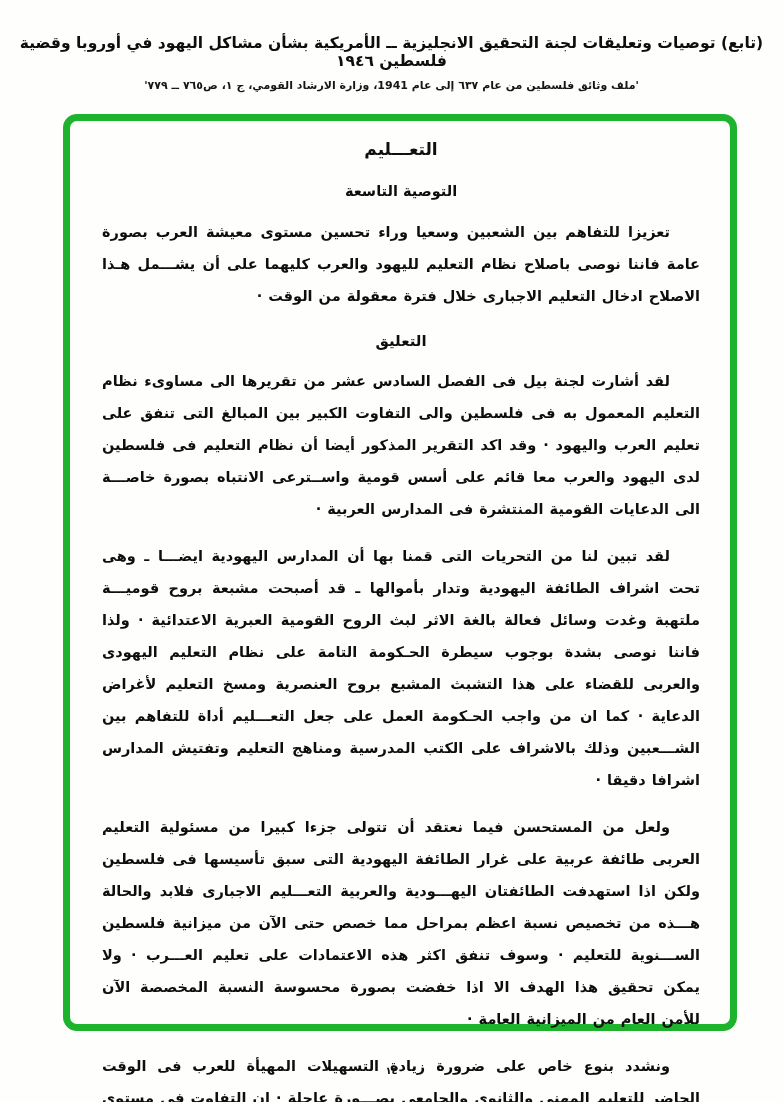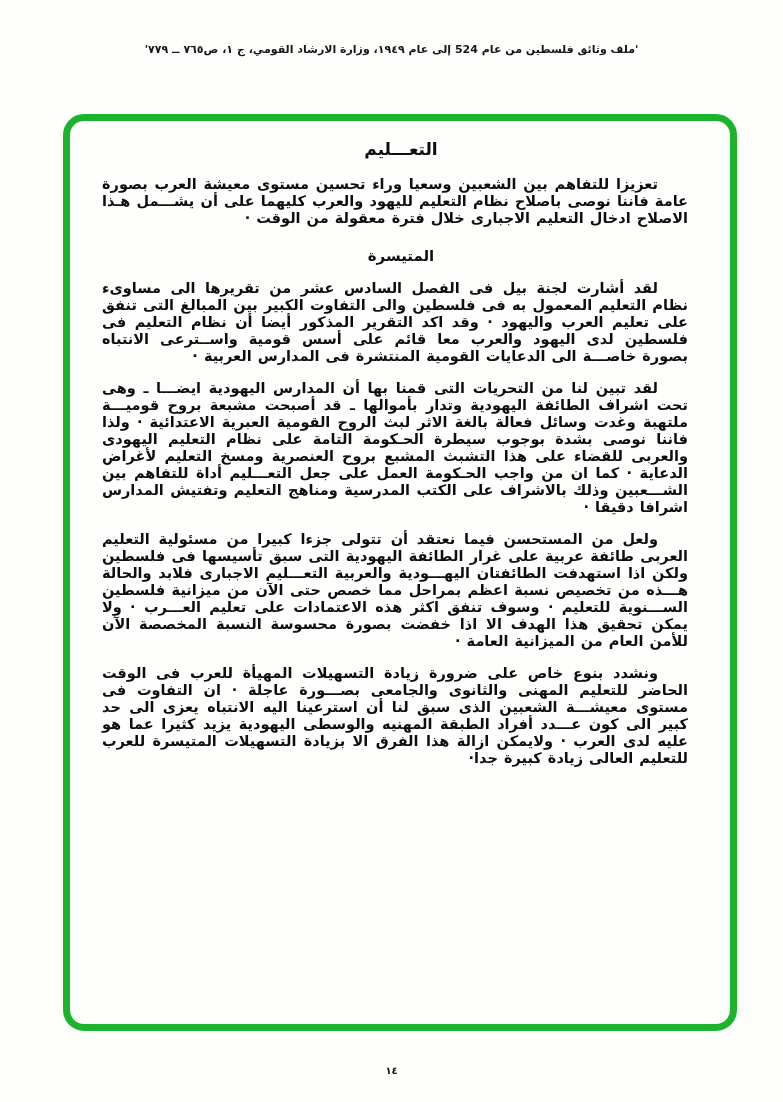--- a/index.html
+++ b/index.html
@@ -39,21 +39,21 @@
     color: #161616;
   }
   .frame {
     position: absolute;
     left: 63px;
     top: 114px;
     width: 674px;
     height: 917px;
     box-sizing: border-box;
     border: 7px solid #1db32c;
-    border-radius: 21px;
+    border-radius: 14px;
     padding: 14px 30px 0 32px;
     direction: rtl;
     background: transparent;
   }
   .doc-title {
     text-align: center;
     font-size: 17px;
     font-weight: bold;
     margin: 4px 0 0 0;
   }
@@ -65,24 +65,24 @@
   }
   .comment-heading {
     text-align: center;
     font-size: 15px;
     font-weight: bold;
     margin-top: 20px;
   }
   .para {
     font-size: 14.5px;
     font-weight: bold;
-    line-height: 17px;
+    line-height: 32px;
     text-align: justify;
     text-indent: 30px;
-    margin: 15px 12px 0 0;
+    margin: 15px 0 0 0;
     word-spacing: 1px;
   }
   .para.first {
     margin-top: 17px;
   }
   .underlined {
     text-underline-offset: 3px;
   }
   .page-number {
     position: absolute;
@@ -93,31 +93,33 @@
     font-size: 10px;
     font-weight: bold;
   }
 </style>
 </head>
 <body style="background: rgb(254, 254, 252); color: rgb(14, 14, 14);">
 
 <div class="page">
 
   <div class="header">
-    <div class="header-line2">'ملف وثائق فلسطين من عام 524 إلى عام ١٩٤٩، وزارة الارشاد القومي، ج ١، ص٧٦٥ ــ ٧٧٩'</div>
+    <div class="header-line1">(تابع) توصيات وتعليقات لجنة التحقيق الانجليزية ــ الأمريكية بشأن مشاكل اليهود في أوروبا وقضية فلسطين ١٩٤٦</div>
+    <div class="header-line2">'ملف وثائق فلسطين من عام ٦٣٧ إلى عام 1941، وزارة الارشاد القومي، ج ١، ص٧٦٥ ــ ٧٧٩'</div>
   </div>
 
   <div class="frame" style="border-color: rgb(29, 179, 44);">
 
     <div class="doc-title">التعـــليم</div>
 
+    <div class="doc-subtitle">التوصية التاسعة</div>
 
     <p class="para first">تعزيزا للتفاهم بين الشعبين وسعيا وراء تحسين مستوى معيشة العرب بصورة عامة فاننا نوصى باصلاح نظام التعليم لليهود والعرب كليهما على أن يشـــمل هـذا الاصلاح ادخال التعليم الاجبارى خلال فترة معقولة من الوقت ·</p>
 
-    <div class="comment-heading">المتيسرة</div>
+    <div class="comment-heading">التعليق</div>
 
     <p class="para">لقد أشارت لجنة بيل فى الفصل السادس عشر من تقريرها الى مساوىء نظام التعليم المعمول به فى فلسطين والى التفاوت الكبير بين المبالغ التى تنفق على تعليم العرب واليهود · وقد اكد التقرير المذكور أيضا أن نظام التعليم فى فلسطين لدى اليهود والعرب معا قائم على أسس قومية واســترعى الانتباه بصورة خاصـــة الى الدعايات القومية المنتشرة فى المدارس العربية ·</p>
 
     <p class="para">لقد تبين لنا من التحريات التى قمنا بها أن المدارس اليهودية ايضـــا ـ وهى تحت اشراف الطائفة اليهودية وتدار بأموالها ـ قد أصبحت مشبعة بروح قوميـــة ملتهبة وغدت وسائل فعالة بالغة الاثر لبث الروح القومية العبرية الاعتدائية · ولذا فاننا نوصى بشدة بوجوب سيطرة الحـكومة التامة على نظام التعليم اليهودى والعربى للقضاء على هذا التشبث المشبع بروح العنصرية ومسخ التعليم لأغراض الدعاية · كما ان من واجب الحـكومة العمل على جعل التعـــليم أداة للتفاهم بين الشـــعبين وذلك بالاشراف على الكتب المدرسية ومناهج التعليم وتفتيش المدارس اشرافا دقيقا ·</p>
 
     <p class="para">ولعل من المستحسن فيما نعتقد أن تتولى جزءا كبيرا من مسئولية التعليم العربى طائفة عربية على غرار الطائفة اليهودية التى سبق تأسيسها فى فلسطين ولكن اذا استهدفت الطائفتان اليهـــودية والعربية التعـــليم الاجبارى فلابد والحالة هـــذه من تخصيص نسبة اعظم بمراحل مما خصص حتى الآن من ميزانية فلسطين الســـنوية للتعليم · وسوف تنفق اكثر هذه الاعتمادات على تعليم العـــرب · ولا يمكن تحقيق هذا الهدف الا اذا خفضت بصورة محسوسة النسبة المخصصة الآن للأمن العام من الميزانية العامة ·</p>
 
     <p class="para"><span>ونشدد بنوع خاص على ضرورة زيادة التسهيلات المهيأة للعرب فى الوقت الحاضر للتعليم المهنى </span><span class="underlined">والثانوى</span><span> والجامعى بصـــورة عاجلة · ان التفاوت فى مستوى معيشـــة الشعبين الذى سبق لنا أن استرعينا اليه الانتباه يعزى الى حد كبير الى كون عـــدد أفراد الطبقة المهنيه والوسطى اليهودية يزيد كثيرا عما هو عليه لدى العرب · ولايمكن ازالة هذا الفرق الا بزيادة التسهيلات المتيسرة للعرب للتعليم العالى زيادة كبيرة جدا·</span></p>
 
   </div>

